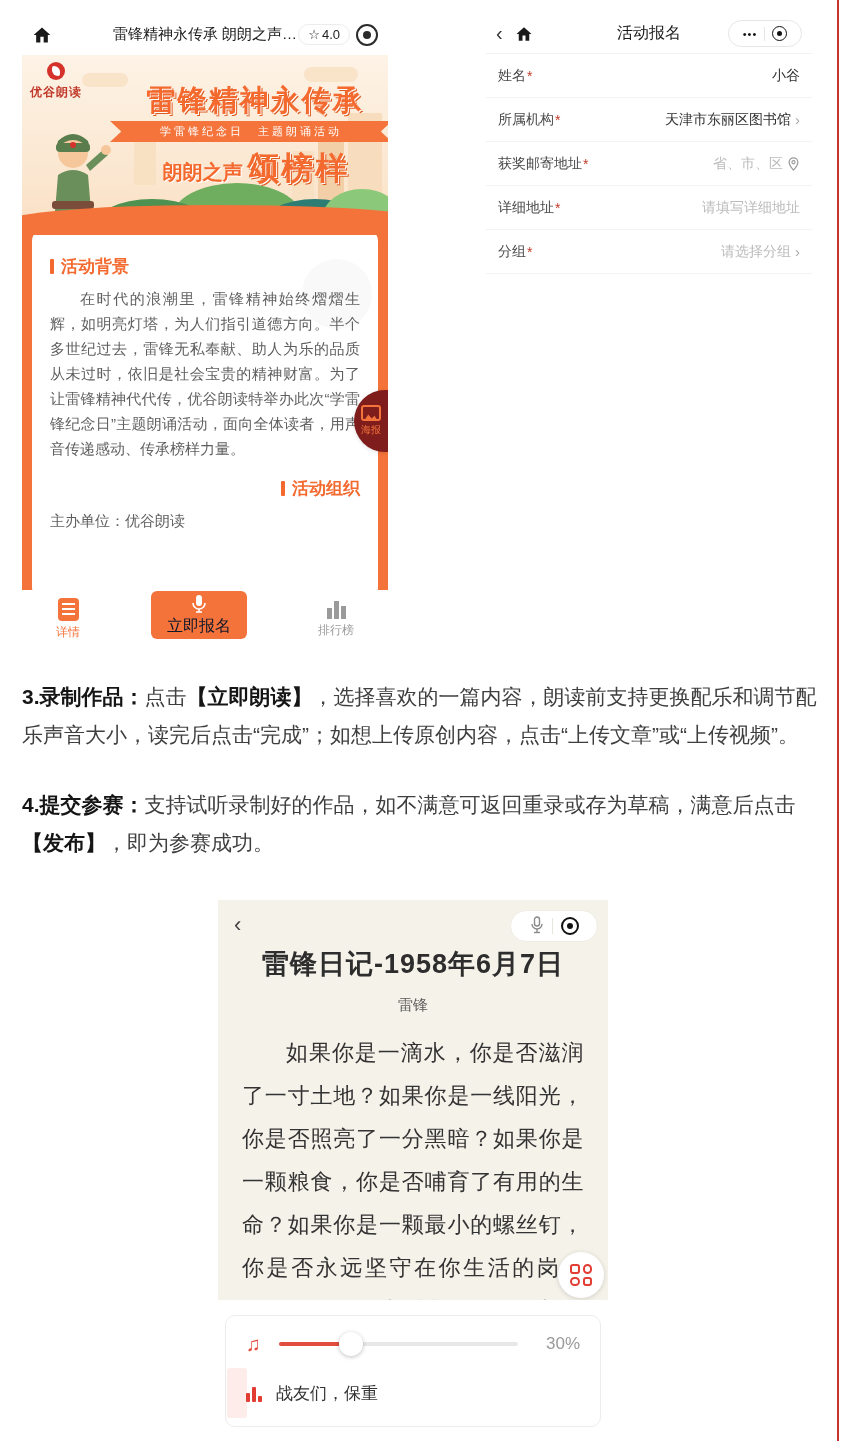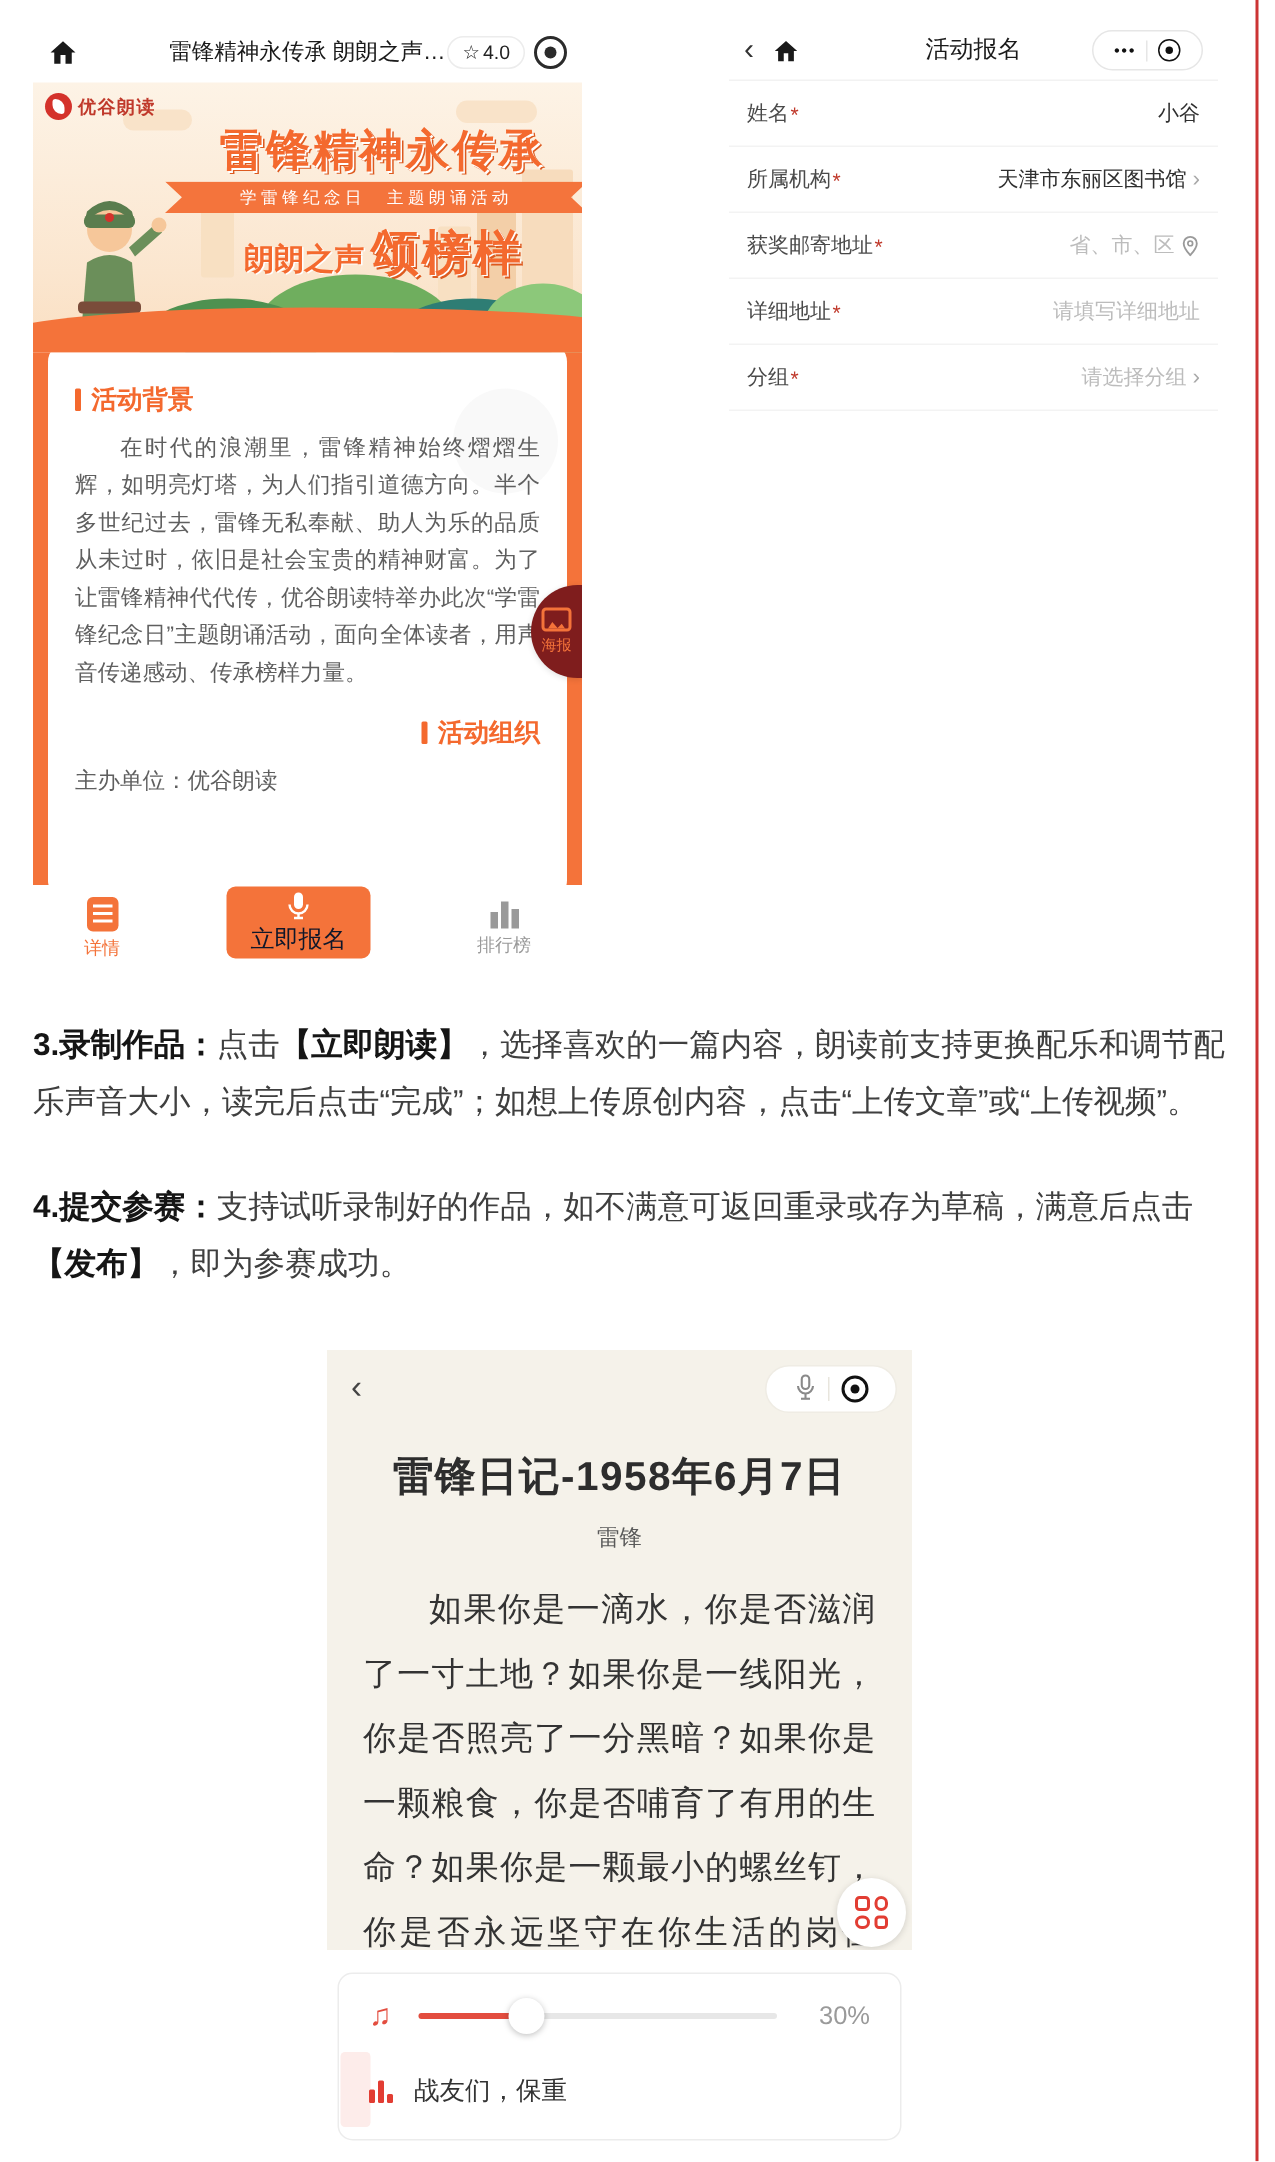--- a/index.html
+++ b/index.html
@@ -23,21 +23,21 @@
   
   .poster { position:relative; height:180px; background:linear-gradient(180deg,#fdf3e6 0%,#fbe6cf 70%,#fadfc2 100%); overflow:hidden; }
   .sky-b { position:absolute; background:#f7dcbd; border-radius:2px; }
   .sky-b.r1 { right:6px; top:58px; width:34px; height:90px; }
   .sky-b.r2 { right:44px; top:78px; width:26px; height:70px; background:#f3cfa8; }
   .sky-b.r3 { right:74px; top:96px; width:22px; height:56px; background:#f8e0c2; }
   .sky-b.l1 { left:112px; top:70px; width:22px; height:60px; background:#f8e0c2; }
   .cloud { position:absolute; background:#f9e3c9; border-radius:20px; }
   .cloud.c1 { left:60px; top:18px; width:46px; height:14px; }
   .cloud.c2 { right:30px; top:12px; width:54px; height:15px; }
-  .poster-logo { position:absolute; left:8px; top:7px; display:flex; align-items:center; gap:4px; }
+  .poster-logo { position:absolute; left:8px; top:7px; display:flex; align-items:center; gap:4px;flex-direction:column; }
   .logo-circle { width:18px; height:18px; border-radius:50%; background:#d4322b; position:relative; }
   .logo-circle::after { content:""; position:absolute; left:5px; top:4px; width:8px; height:10px; background:#fff; border-radius:2px 6px 2px 6px; }
   .logo-text { font-size:12px; font-weight:bold; color:#c0392b; letter-spacing:1px; }
   .poster-title { position:absolute; left:108px; top:26px; width:250px; text-align:center; font-size:29px; font-weight:900; color:#f4692e; letter-spacing:2px; text-shadow:1px 1px 0 #fff,2px 2px 0 #dd5a1f; }
   .poster-ribbon { position:absolute; left:88px; top:66px; width:282px; height:21px; background:#f4743c; color:#fff; display:flex; align-items:center; justify-content:center; gap:14px; font-size:11px; letter-spacing:3px; clip-path:polygon(0 0,100% 0,96% 50%,100% 100%,0 100%,4% 50%); }
   .poster-sub { position:absolute; left:104px; top:92px; width:260px; text-align:center; color:#f4692e; white-space:nowrap; }
   .poster-sub .small { font-size:20px; font-weight:800; text-shadow:1px 1px 0 #fff; }
   .poster-sub .big { font-size:32px; font-weight:900; letter-spacing:2px; text-shadow:1px 1px 0 #fff,2px 2px 0 #dd5a1f; }
   .bush { position:absolute; border-radius:50%; }
   .soldier { position:absolute; left:6px; top:50px; }
@@ -94,21 +94,21 @@
 
   
   .reader { position:absolute; left:218px; top:900px; width:390px; height:400px; background:#f5f2ea; overflow:hidden; }
   .rd-header { position:relative; height:46px; }
   .rd-back { position:absolute; left:16px; top:12px; font-size:22px; color:#444; }
   .rd-capsule { position:absolute; right:10px; top:10px; width:88px; height:32px; background:#fff; border:1px solid #efece4; border-radius:16px; display:flex; align-items:center; justify-content:center; }
   .rd-capsule .div { width:1px; height:16px; background:#e8e5dd; margin:0 8px; }
   .mic-gray { width:14px; height:20px; }
   .rd-capsule .rec { width:18px; height:18px; border:2px solid #111; border-radius:50%; position:relative; }
   .rd-capsule .rec::after { content:""; position:absolute; left:4px; top:4px; width:6px; height:6px; background:#111; border-radius:50%; }
-  .rd-title { margin-top:20px; text-align:center; font-size:27px; font-weight:600; color:#2d2d2d; letter-spacing:1px; }
+  .rd-title { text-align:center; font-size:27px; font-weight:600; color:#2d2d2d; letter-spacing:1px; }
   .rd-author { margin-top:14px; text-align:center; font-size:15px; color:#5a5a5a; }
   .rd-body { margin:16px 24px 0 24px; font-size:22px; line-height:43px; color:#333; text-align:justify; text-indent:2em; letter-spacing:.5px; }
   .rd-fab { position:absolute; right:4px; top:352px; width:46px; height:46px; background:#fff; border-radius:50%; box-shadow:0 1px 5px rgba(0,0,0,.15); display:flex; align-items:center; justify-content:center; }
   .grid-icon { width:22px; height:22px; display:grid; grid-template-columns:1fr 1fr; gap:3px; }
   .grid-icon i { display:block; border:2px solid #e23d33; }
   .grid-icon i.sq { border-radius:3px; }
   .grid-icon i.ci { border-radius:50%; }
 
   
   .audio-card { position:absolute; left:225px; top:1315px; width:376px; height:112px; background:#fff; border:1px solid #ececec; border-radius:10px; }

